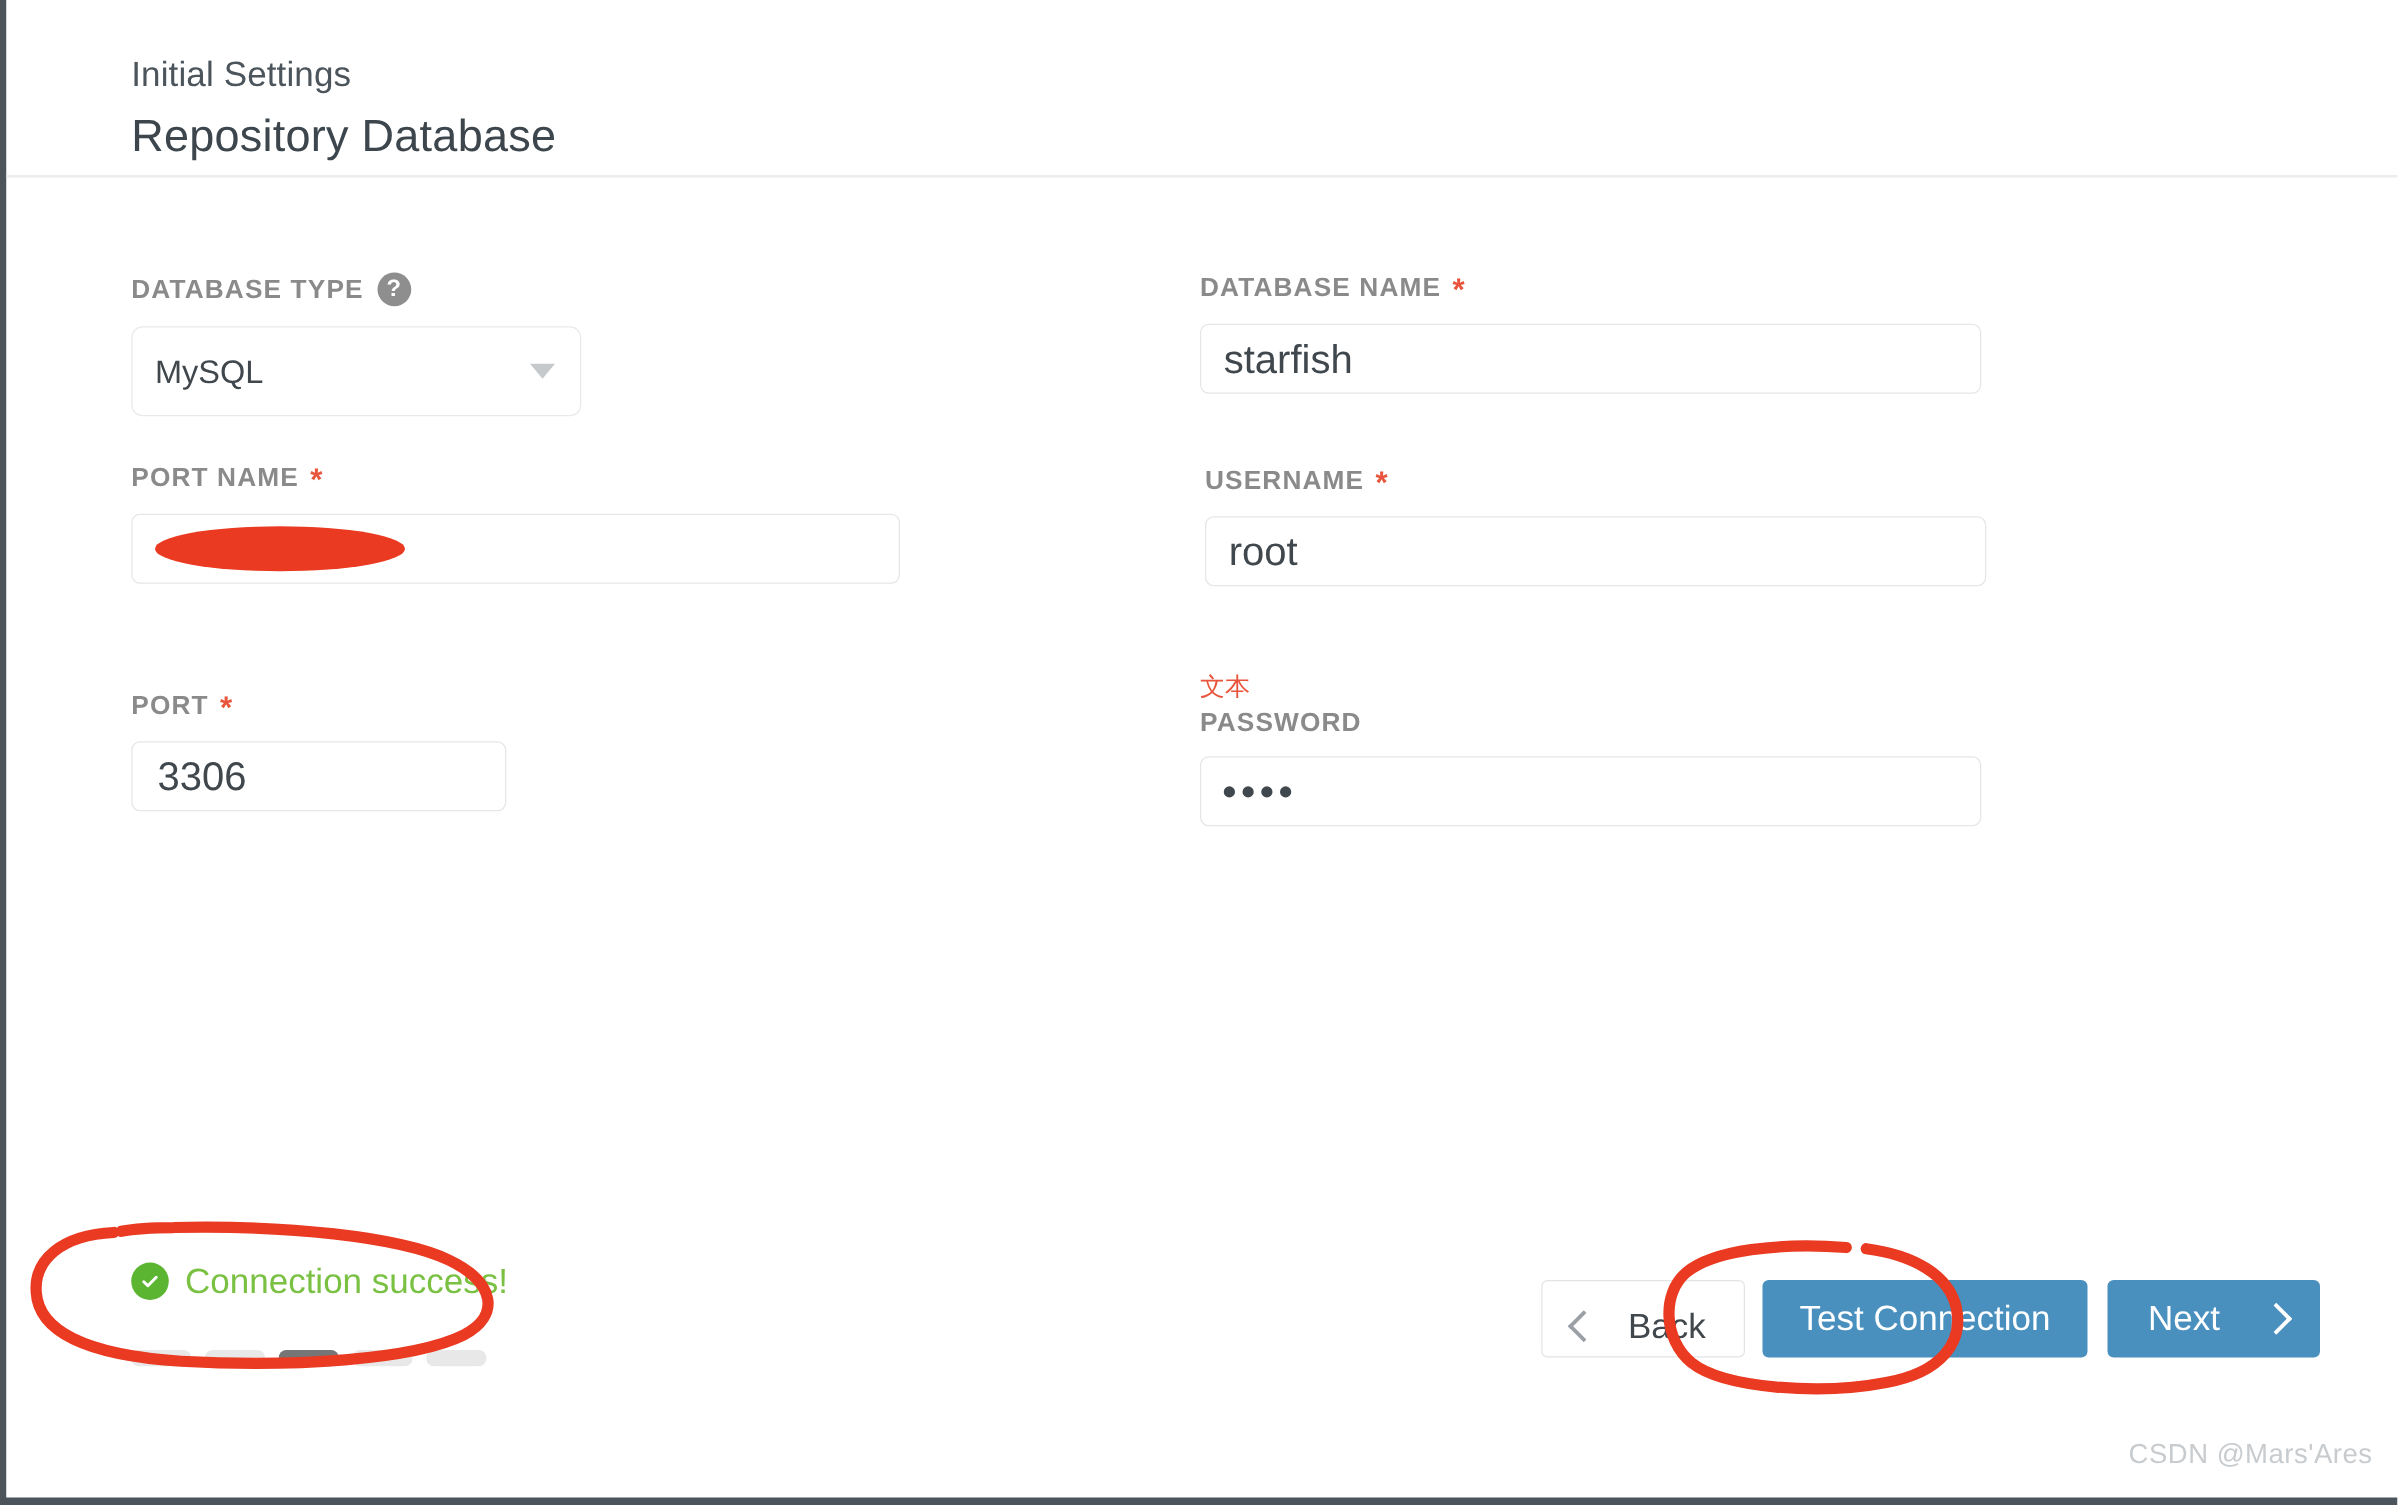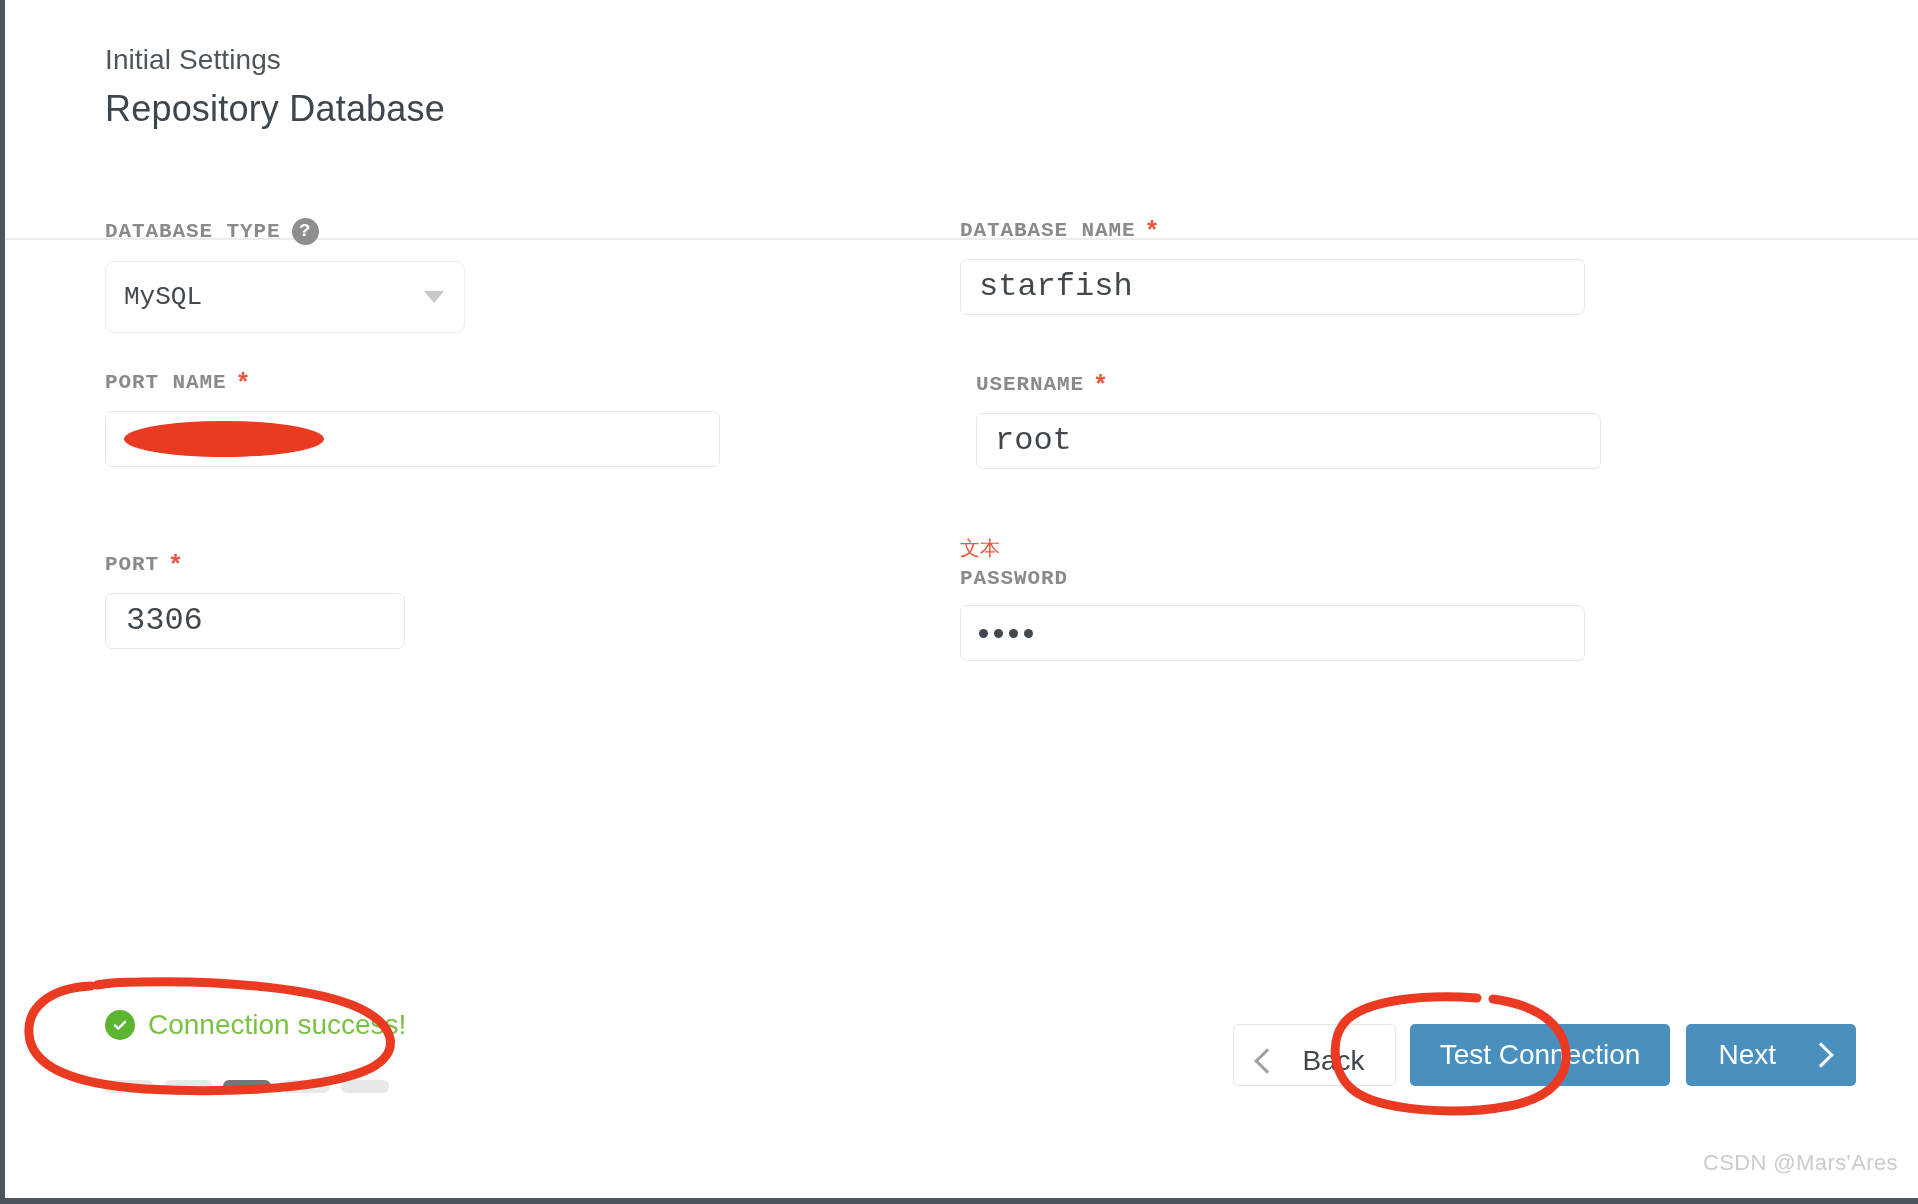--- a/index.html
+++ b/index.html
@@ -22,21 +22,21 @@
     border-left: 5px solid #4c555b;
     border-bottom: 6px solid #4c555b;
   }
 
   
   .header {
     position: absolute;
     left: 0;
     top: 0;
     right: 0;
-    height: 240px;
+    height: 142px;
     border-bottom: 2px solid #ececec;
     box-sizing: border-box;
   }
   .eyebrow {
     position: absolute;
     left: 100px;
     top: 44px;
     font-size: 28px;
     color: #4c555b;
     letter-spacing: 0.1px;
@@ -55,21 +55,21 @@
   .form-area {
     position: absolute;
     left: 0;
     top: 190px;
     right: 0;
     bottom: 0;
   }
   .col-left  { position: absolute; left: 100px; top: 0; width: 700px; }
   .col-right { position: absolute; left: 955px; top: 0; width: 700px; }
 
-  .field { position: relative; font-family: Liberation Mono, monospace; }
+  .field { position: relative; }
 
   .field-label {
     display: flex;
     align-items: center;
     font-size: 21px;
     font-weight: bold;
     color: #8a8a8a;
     letter-spacing: 0.9px;
     margin-bottom: 16px;
     line-height: 1;
@@ -162,21 +162,21 @@
     color: #e8553c;
     margin-bottom: 8px;
     line-height: 1;
   }
 
   
   .block-db-type { position: absolute; top: 28px;  left: 0; }
   .block-host    { position: absolute; top: 180px; left: 0; }
   .block-port    { position: absolute; top: 362px; left: 0; }
   .block-db-name { position: absolute; top: 28px;  left: 0; }
-  .block-user    { position: absolute; top: 182px; left: 16px; }
+  .block-user    { position: absolute; top: 182px; left: 4px; }
   .block-pwd     { position: absolute; top: 350px; left: 0; }
 
   
   .status-line {
     position: absolute;
     left: 100px;
     top: 1010px;
     display: flex;
     align-items: center;
     gap: 13px;

